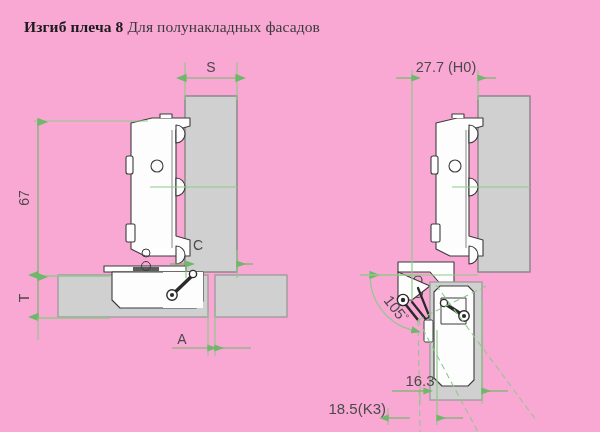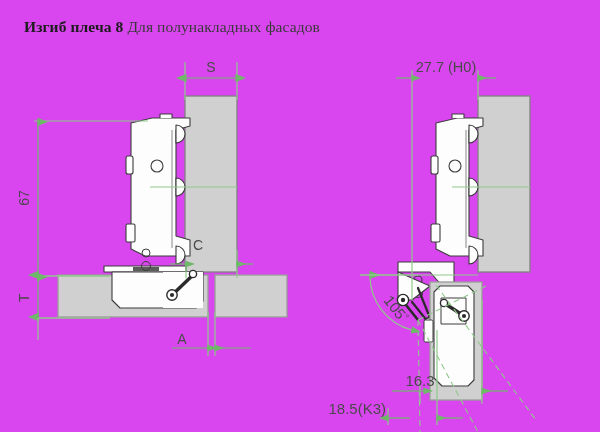--- a/index.html
+++ b/index.html
@@ -12,21 +12,21 @@
     height: 432px;
     position: relative;
     overflow: hidden;
     font-family: "Liberation Serif", serif;
   }
   #page {
     position: absolute;
     left: 0; top: 0;
     width: 600px;
     height: 432px;
-    background: #d946ef;
+    background: #f9a8d4;
     text-align: center;
   }
   #title {
     position: absolute;
     left: 24px;
     top: 18px;
     font-family: "Liberation Serif", serif;
     font-size: 15.5px;
     color: #2b2b2b;
     white-space: nowrap;

